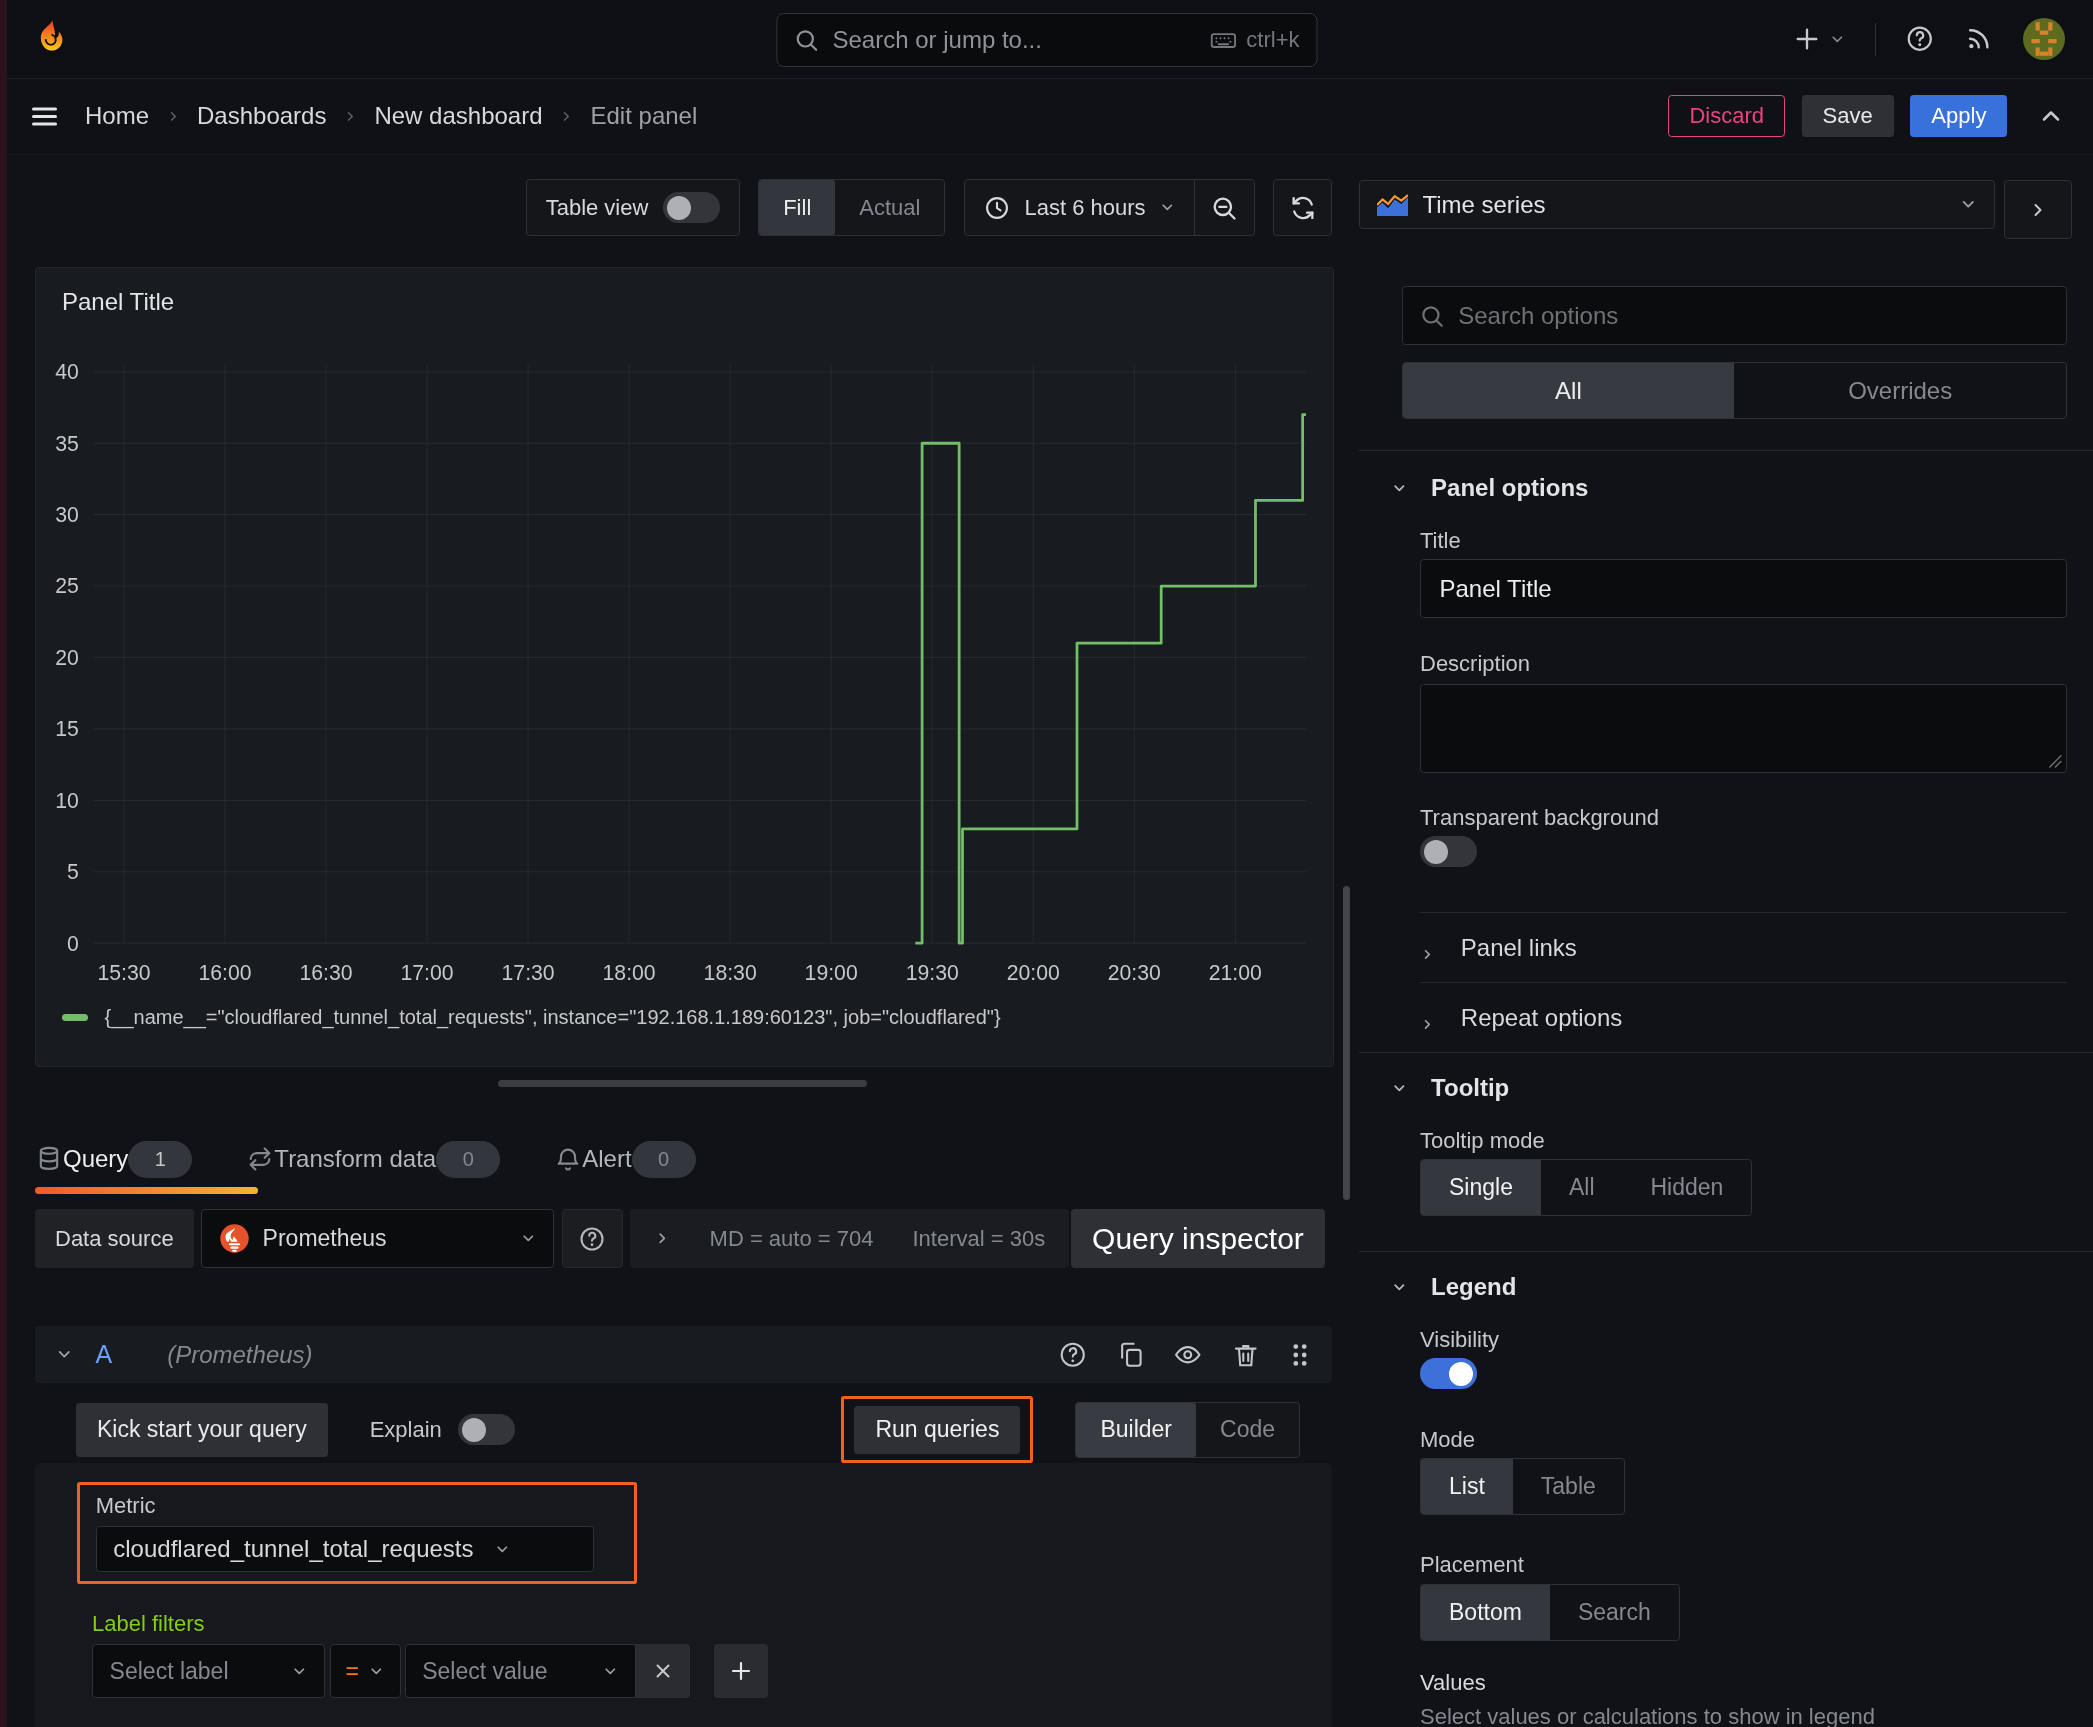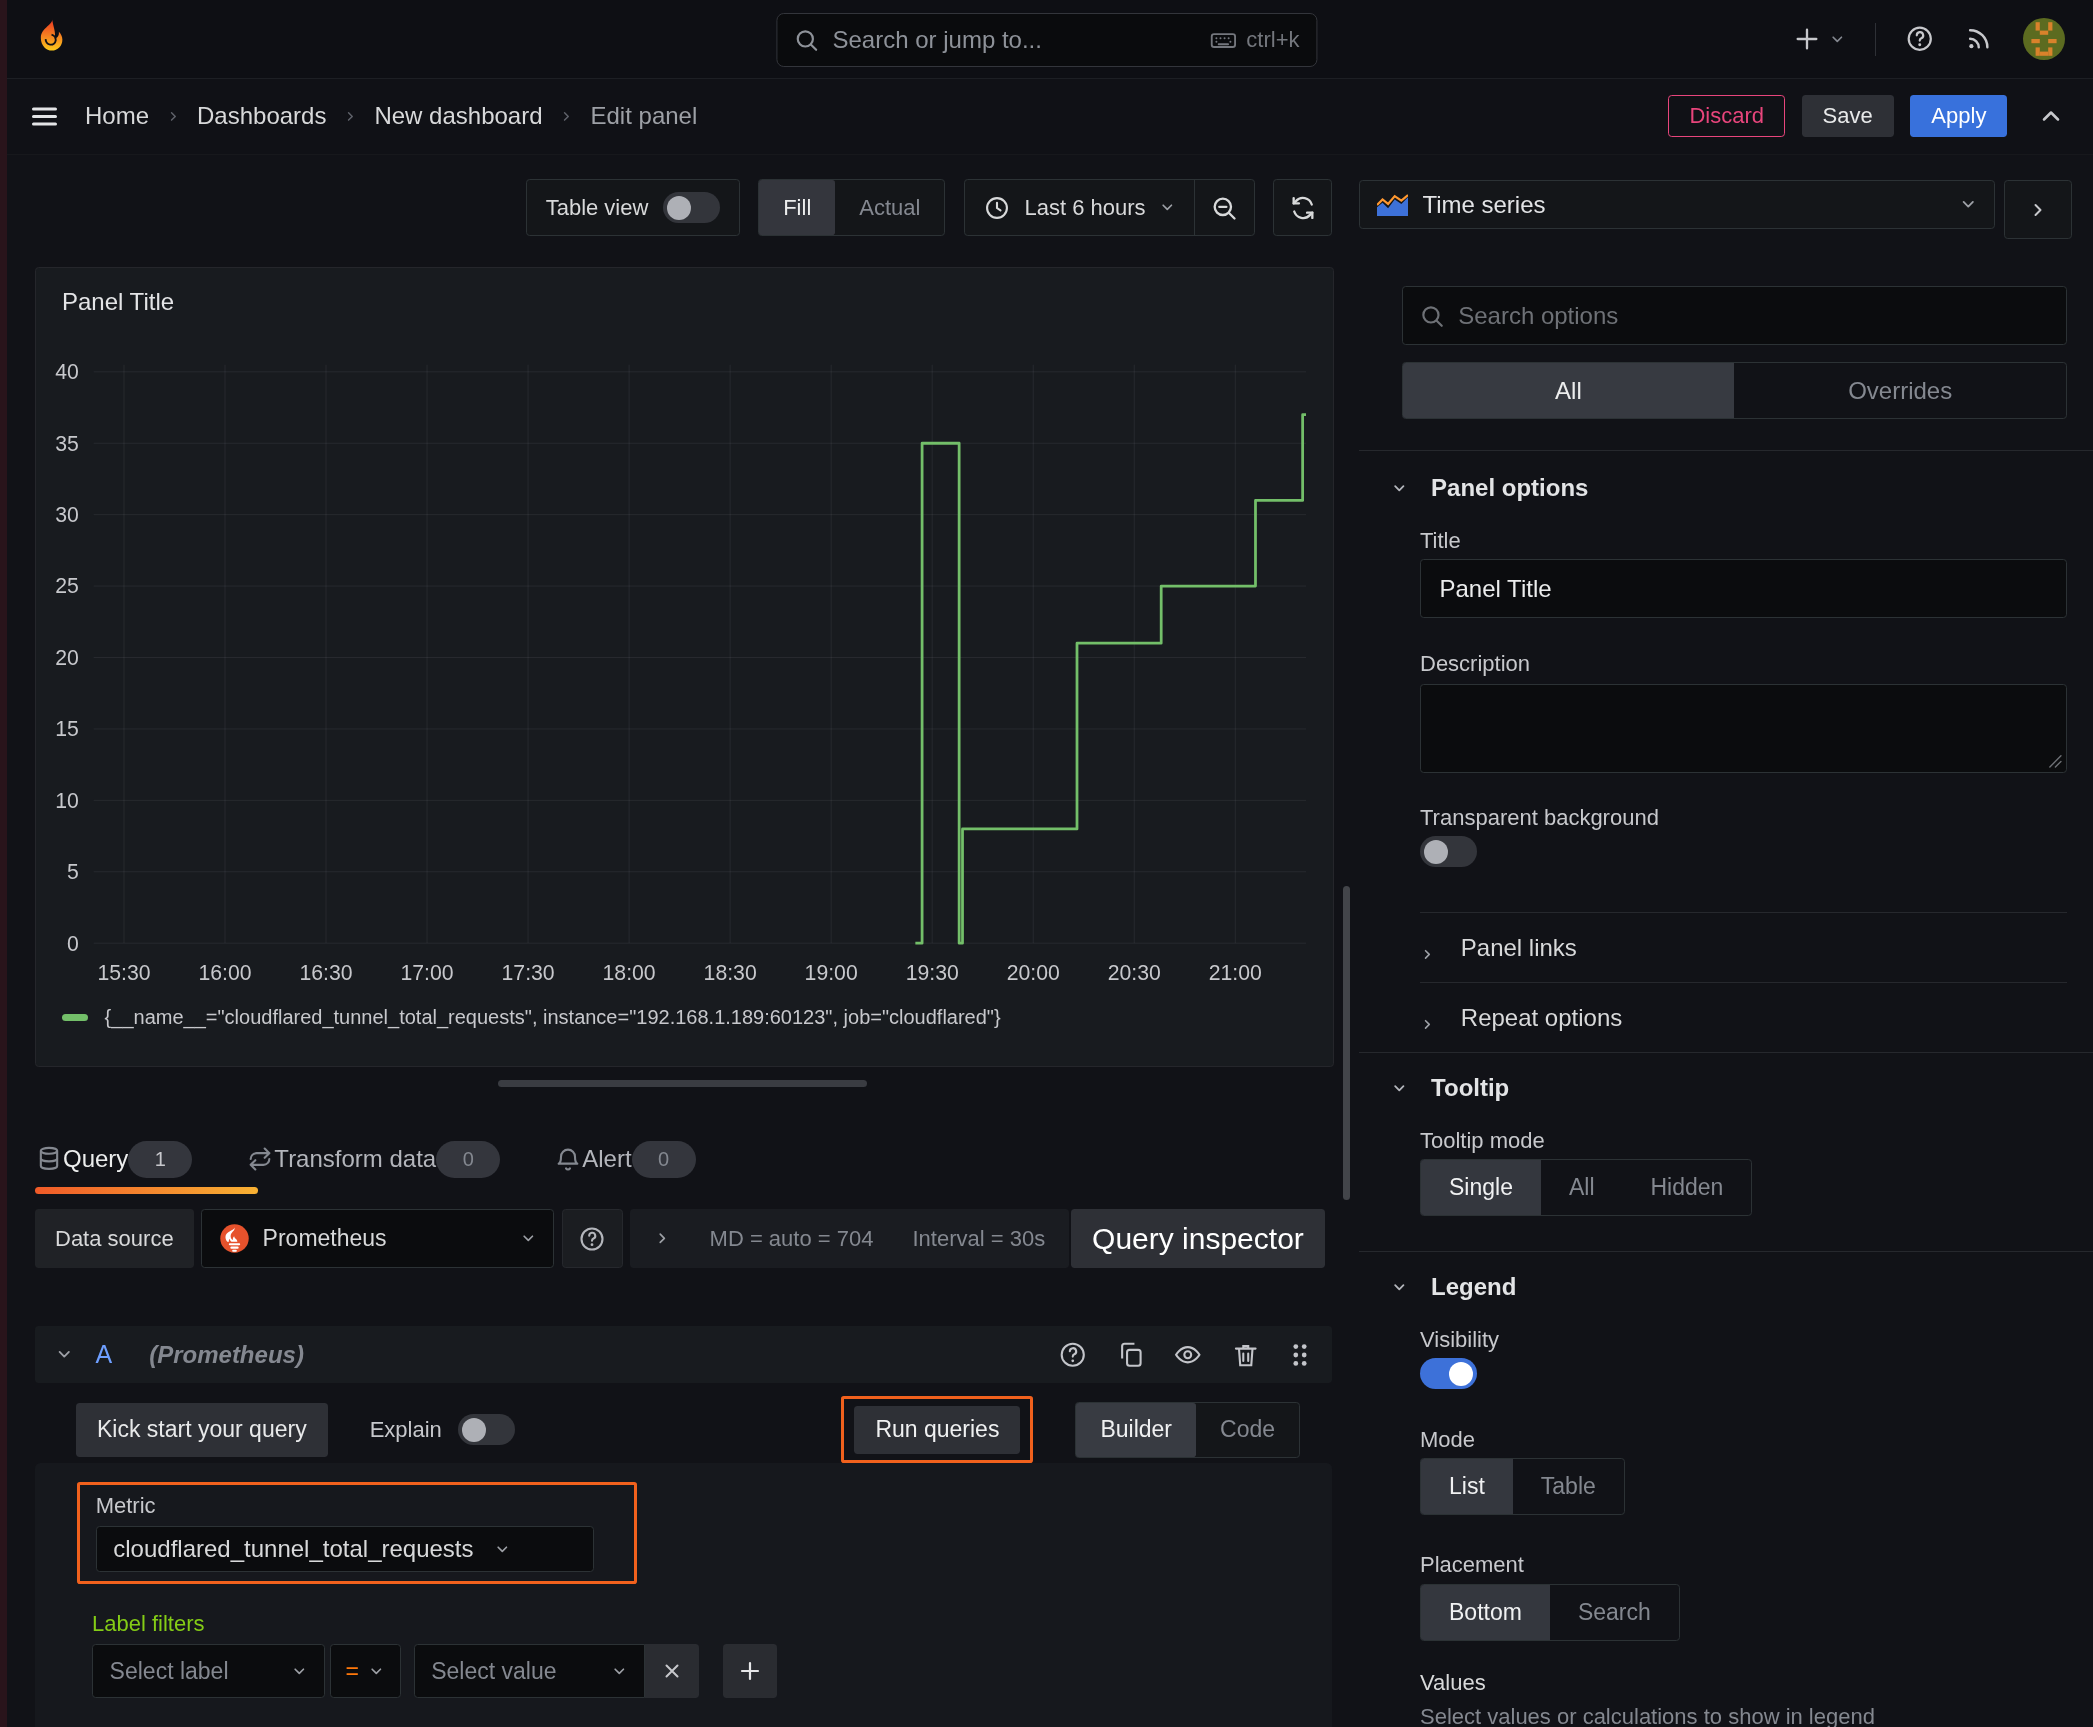--- a/index.html
+++ b/index.html
@@ -84,21 +84,21 @@
   .ds-select .chev{margin-left:auto;color:#9da0a6;}
   .ds-help{width:59px;display:flex;align-items:center;justify-content:center;background:#1b1d21;
     border:0.9px solid #26282d;border-radius:3.7px;color:#b4b6bc;}
   .ds-stats{display:flex;align-items:center;gap:39px;padding:0 24px;background:#1a1c21;border-radius:3.7px;color:#848890;font-size:22px;}
   .ds-stats .chev{color:#9da0a6;}
   .btn-inspector{height:59px;margin-left:-5.5px;z-index:2;font-size:30px;color:#ffffff;}
   
   .qrow{position:absolute;left:35px;top:1173px;width:1297px;height:57px;background:#181b1f;border-radius:3.7px;
     display:flex;align-items:center;padding:0 20px;gap:22px;box-sizing:border-box;}
   .qrow .ref{color:var(--ref-blue,#6e9fff);font-size:25px;}
-  .qrow .dsnote{color:#848890;font-style:italic;font-size:24px;margin-left:15px;font-weight:bold;}
+  .qrow .dsnote{color:#848890;font-style:italic;font-size:24px;margin-left:33px;}
   .qrow-icons{margin-left:auto;display:flex;align-items:center;gap:28px;color:#c3c5ca;}
   
   .kick-row{position:absolute;left:76px;top:1243px;width:1224px;display:flex;align-items:center;gap:42px;}
   .explain{display:flex;align-items:center;gap:16.6px;color:#c7c8cc;font-size:22px;}
   .spacer{flex:1;}
   .annotate{border:3.7px solid var(--annotation,#f1611d);border-radius:2.8px;padding:6.5px 10px;}
   .rb-group{display:flex;align-items:center;height:54px;border:0.9px solid #2c3235;border-radius:3.7px;background:#141619;}
   .rb-group .seg{display:flex;align-items:center;height:100%;padding:0 24px;font-size:23px;color:#848890;}
   .rb-group .seg.active{background:#383b42;color:#f0f1f2;border-radius:2.8px;}
   .btn-run{height:48px;font-size:23px;color:#f0f1f2;}
@@ -113,21 +113,21 @@
     border:0.9px solid #2c3235;border-radius:3.7px;display:flex;align-items:center;gap:14.8px;
     padding:0 16.6px;box-sizing:border-box;font-size:24px;color:#d8d9da;}
   .metric-select .chev{color:#9da0a6;margin-left:5.5px;}
   .lf-label{position:absolute;left:57px;top:148px;font-size:22px;color:#84cc16;}
   .lf-row{position:absolute;left:57px;top:181px;display:flex;align-items:stretch;height:54px;}
   .lf-select{display:flex;align-items:center;gap:13px;background:#0b0c0e;border:0.9px solid #2c3235;
     border-radius:3.7px;padding:0 16.6px;font-size:23px;color:#848890;}
   .lf-op{display:flex;align-items:center;gap:9.2px;background:#0b0c0e;border:0.9px solid #2c3235;border-radius:3.7px;
     padding:0 14.8px;margin-left:4.6px;font-size:23px;}
   .lf-op .op{color:var(--accent,#ff780a);}
-  .lf-val{margin-left:13px;border-radius:3.7px 0 0 3.7px;}
+  .lf-val{margin-left:4px;border-radius:3.7px 0 0 3.7px;}
   .lf-x{width:54px;display:flex;align-items:center;justify-content:center;background:#2a2c31;
     border-radius:0 3.7px 3.7px 0;color:#c7c8cc;}
   .lf-add{width:54px;margin-left:24px;display:flex;align-items:center;justify-content:center;
     background:#2a2c31;border-radius:3.7px;color:#e6e7e9;}
   .chev{color:#9da0a6;}
   
   .viz-head{position:absolute;left:0;top:27px;width:636px;height:49px;border:0.9px solid #2c3235;border-radius:3.7px;
     background:#141619;display:flex;align-items:center;gap:14.8px;padding:0 16.6px;box-sizing:border-box;font-size:24px;color:#e3e4e6;}
   .viz-head .chev{margin-left:auto;}
   .pane-collapse{position:absolute;left:645px;top:27px;width:66px;height:57px;border:0.9px solid #2c3235;border-radius:3.7px;

